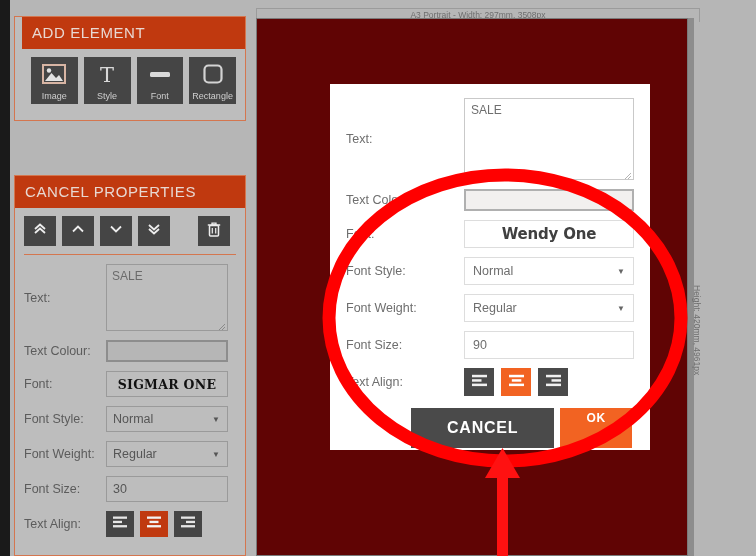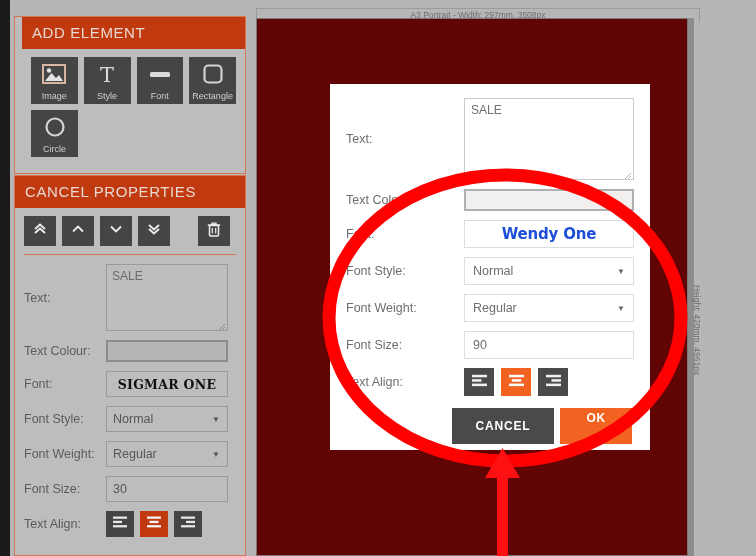--- a/index.html
+++ b/index.html
@@ -236,21 +236,21 @@
   .m-swatch {
     width: 170px; height: 22px;
     border: 2px solid #b0b0b0;
     background: #f2f0ef;
   }
   .m-font {
     width: 170px; height: 28px;
     border: 1px solid #dddddd;
     background: #fff;
     display: flex; align-items: center; justify-content: center;
-    color: #1d4ed8;
+    color: #404040;
     font-size: 15px;
     font-weight: bold;
     font-family: "DejaVu Sans", sans-serif;
     letter-spacing: -0.2px;
   }
   .m-sel {
     width: 170px; height: 28px;
     border: 1px solid #dddddd;
     background: #fff;
     display: flex; align-items: center;
@@ -284,24 +284,24 @@
   .m-actions {
     display: flex;
     justify-content: flex-end;
     gap: 6px;
     margin-top: 12px;
     padding-right: 2px;
   }
   .btn-cancel {
     background: #4a4a4a;
     color: #fff;
-    font-size: 12px;
+    font-size: 16px;
     font-weight: bold;
     letter-spacing: 0.8px;
-    padding: 11px 24px;
+    padding: 11px 36px;
     cursor: pointer;
   }
   .btn-ok {
     background: #f26322;
     color: #fff;
     font-size: 12px;
     font-weight: bold;
     letter-spacing: 0.8px;
     padding: 3px 26px;
     cursor: pointer;
@@ -361,30 +361,20 @@
             <span class="tool-ico">
               <svg width="22" height="22" viewBox="0 0 22 22">
                 <rect x="2.5" y="2.5" width="17" height="17" rx="4" fill="none" stroke="#d3d3d3" stroke-width="2.2"></rect>
               </svg>
             </span>
             <span class="tool-lbl">Rectangle</span>
           </div>
 
         </div>
 
-        <div class="tool-row">
-          <div class="tool-btn">
-            <span class="tool-ico">
-              <svg width="22" height="22" viewBox="0 0 22 22">
-                <circle cx="11" cy="11" r="8.5" fill="none" stroke="#d3d3d3" stroke-width="2.2"></circle>
-              </svg>
-            </span>
-            <span class="tool-lbl">Circle</span>
-          </div>
-        </div>
 
       </div>
     </div>
 
     <div class="panel" id="panel-props">
       <div class="panel-head">CANCEL PROPERTIES</div>
       <div class="panel-body">
 
         <div class="navrow">
           <div class="nav-btn">

